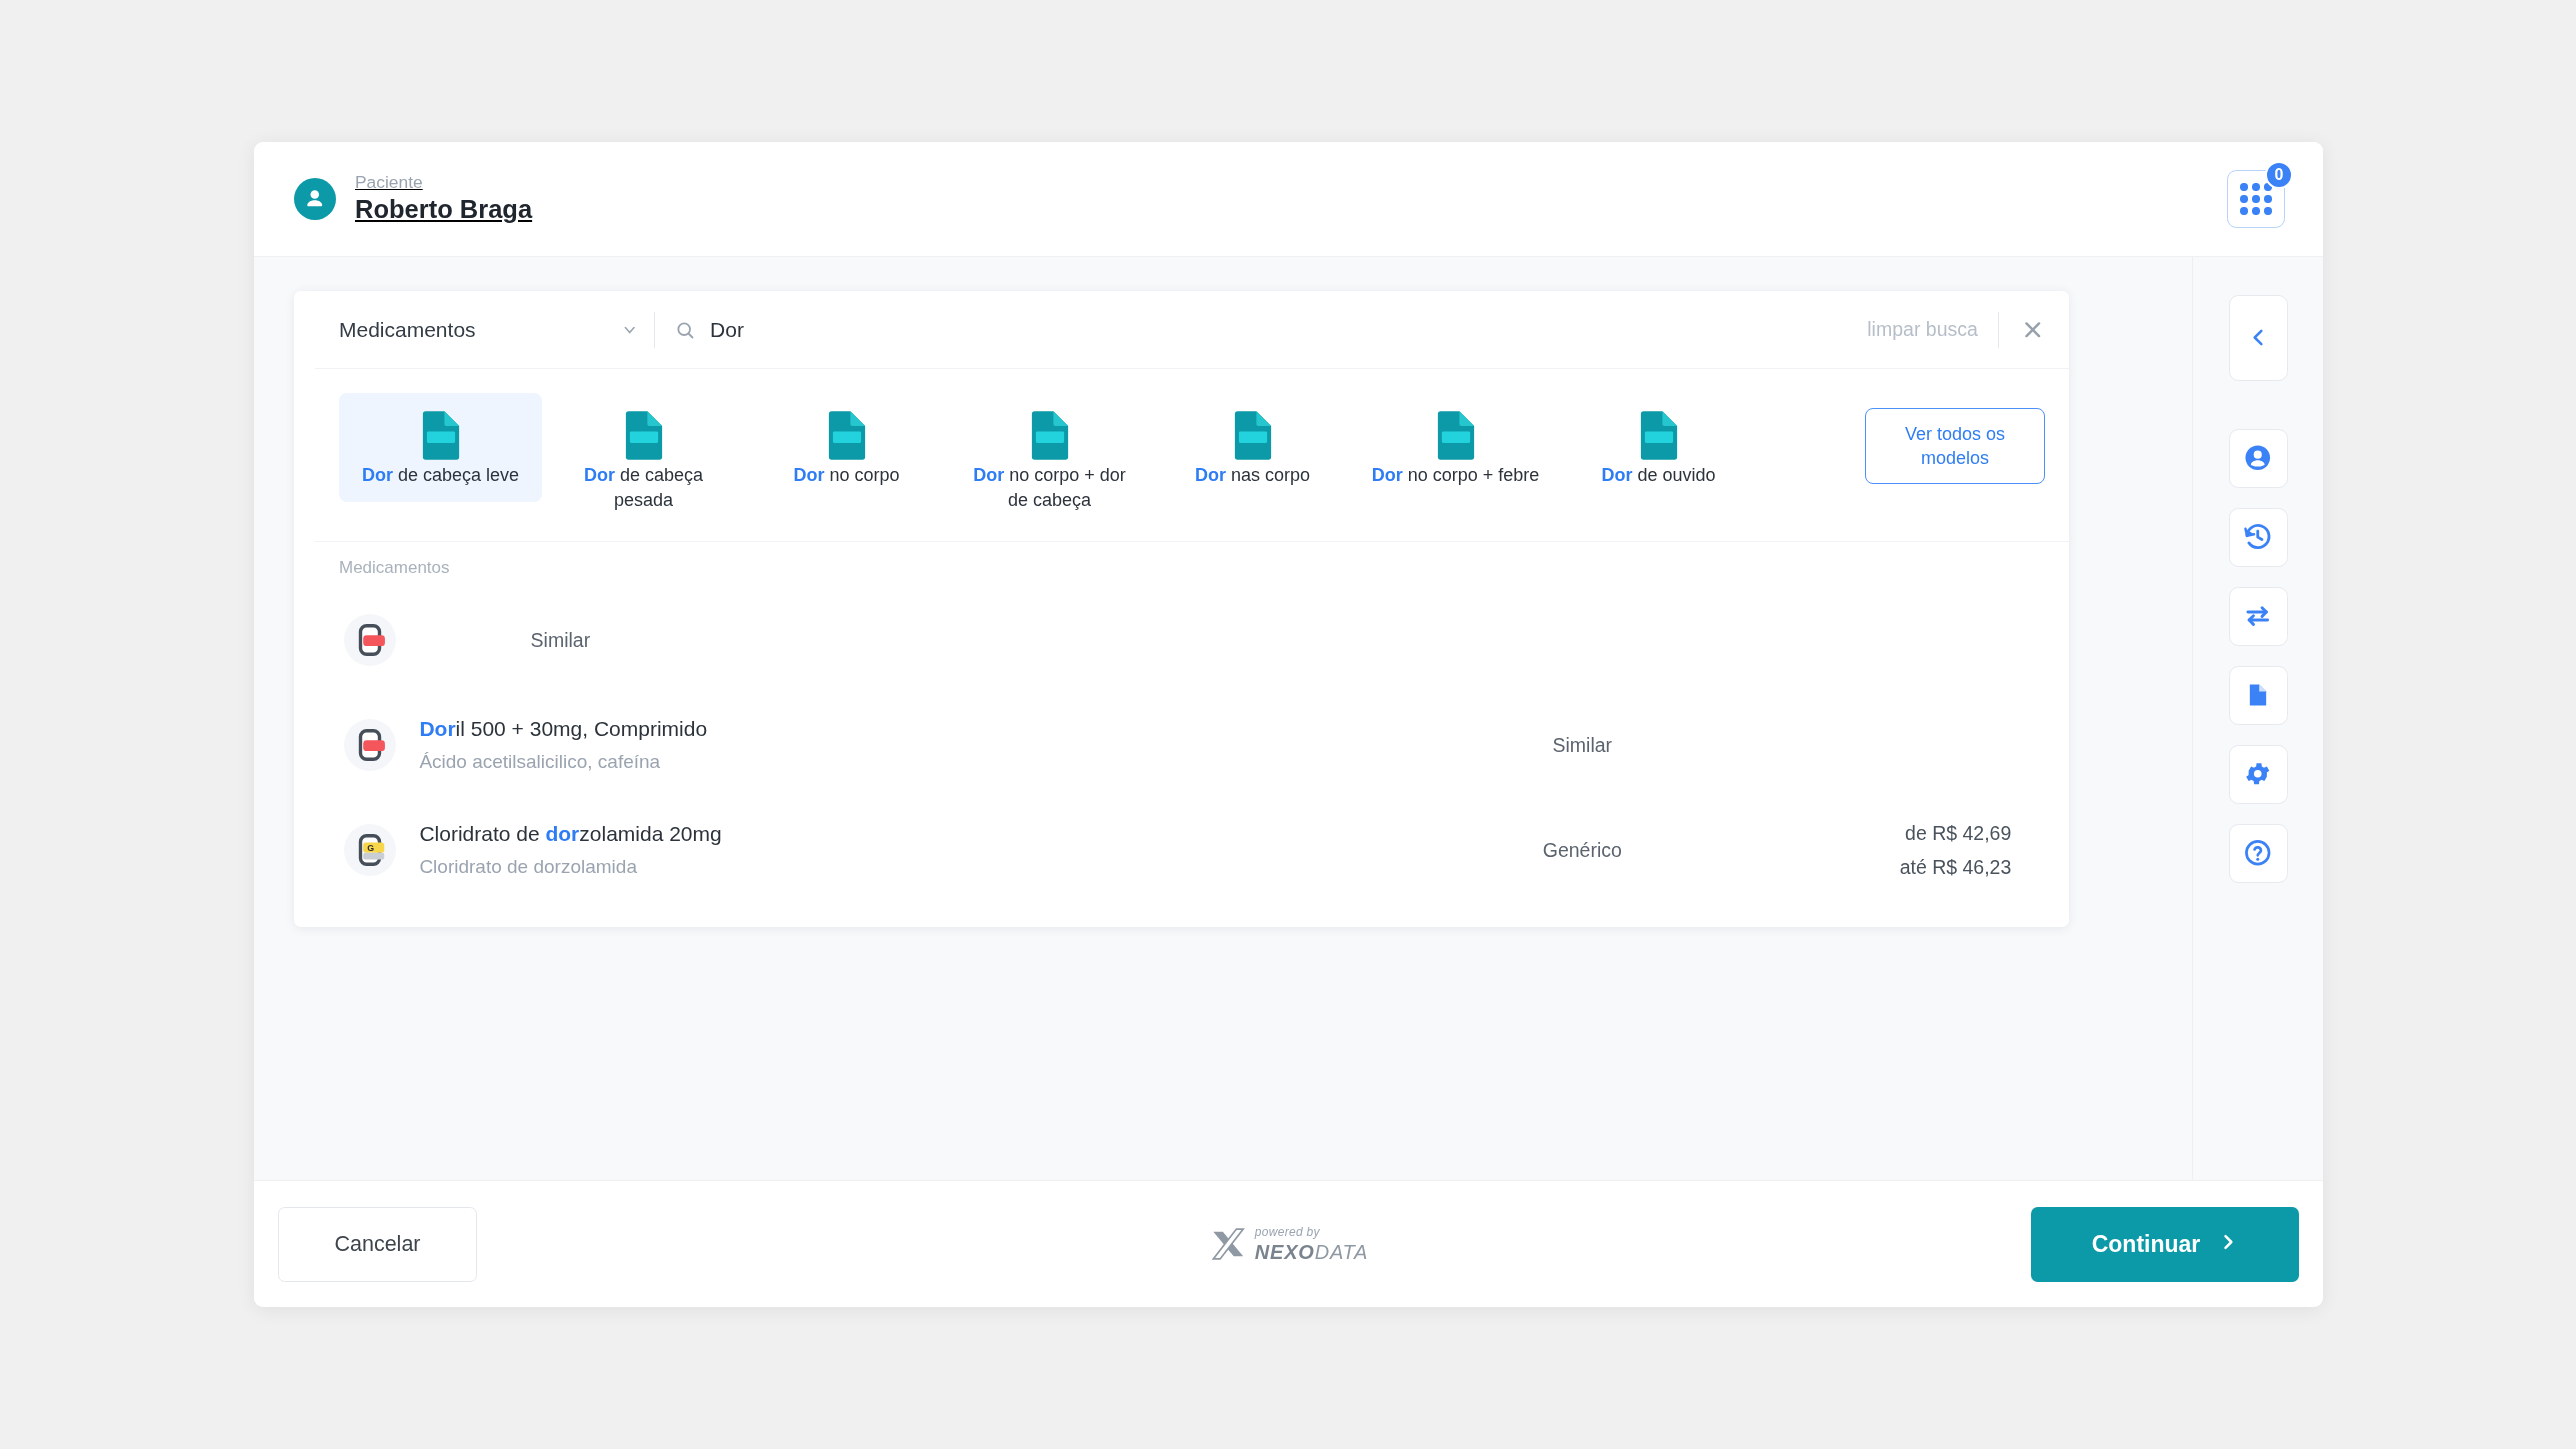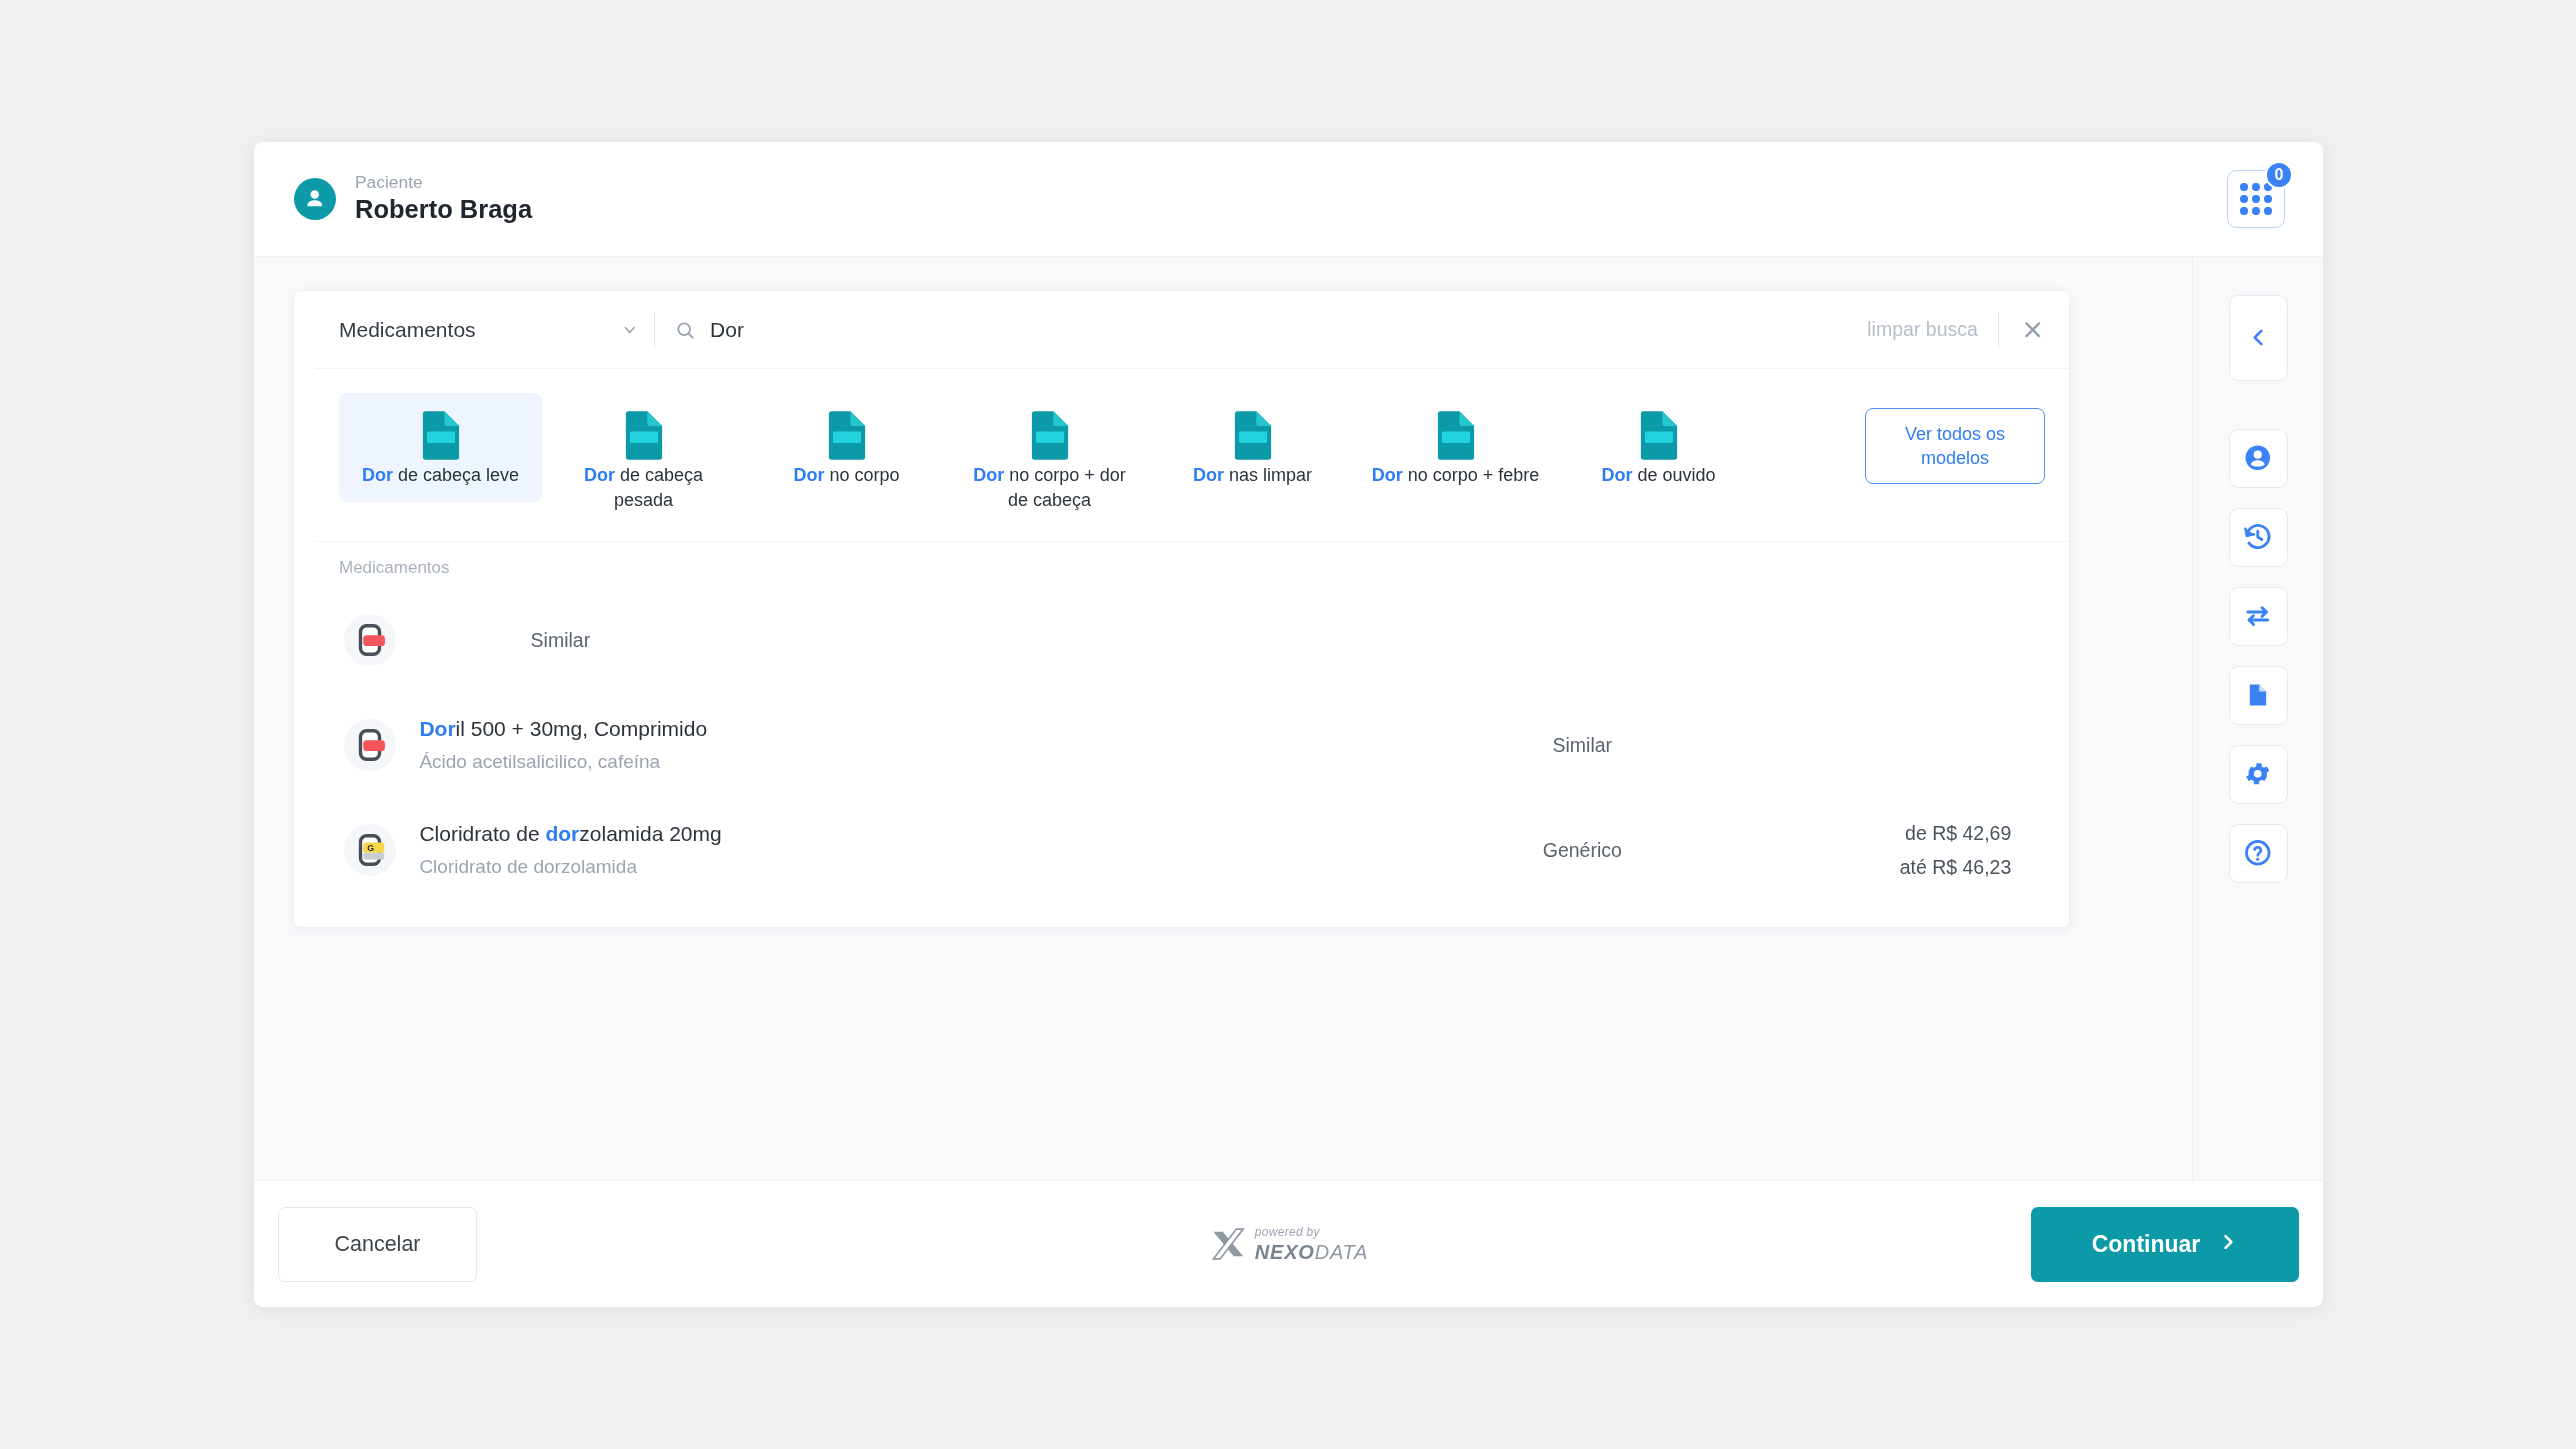--- a/index.html
+++ b/index.html
@@ -36,21 +36,21 @@
   }
   #patient-block { display: flex; align-items: center; gap: 19px; }
   .avatar-circle {
     width: 42px; height: 42px;
     border-radius: 50%;
     background: #0d9aa8;
     display: flex; align-items: center; justify-content: center;
     flex: 0 0 42px;
   }
   .avatar-circle svg { display:block; }
-  .patient-text { display: flex; flex-direction: column; gap: 2.7px; }
+  .patient-text { display: flex; flex-direction: column; gap: 2.7px; text-decoration: underline; }
   .patient-label { font-size: 17.4px; color: #9aa4b0; line-height: 1.1; }
   .patient-name { font-size: 25.5px; color: #20262e; font-weight: bold; line-height: 1.15; }
 
   #grid-button-wrap { position: absolute; right: 38px; top: 50%; transform: translateY(-50%); }
   #grid-button {
     width: 58px; height: 58px;
     border: 1.3px solid #b8d3fb;
     border-radius: 9.4px;
     background: #ffffff;
     display: flex; align-items: center; justify-content: center;
@@ -348,21 +348,21 @@
             </div>
 
             <div class="template-card">
               <span>
                 <svg width="42" height="51" viewBox="0 0 62 76">
                   <path d="M4 6a4 4 0 0 1 4-4h28l22 22v46a4 4 0 0 1-4 4H8a4 4 0 0 1-4-4z" fill="#0d9aa8"></path>
                   <path d="M36 2l22 22H40a4 4 0 0 1-4-4z" fill="#26c6cf"></path>
                   <rect x="10" y="32" width="42" height="17" rx="2" fill="#22d3dd"></rect>
                 </svg>
               </span>
-              <div class="template-label"><b>Dor</b><span> nas limpar</span></div>
+              <div class="template-label"><b>Dor</b><span> nas corpo</span></div>
             </div>
 
             <div class="template-card">
               <span>
                 <svg width="42" height="51" viewBox="0 0 62 76">
                   <path d="M4 6a4 4 0 0 1 4-4h28l22 22v46a4 4 0 0 1-4 4H8a4 4 0 0 1-4-4z" fill="#0d9aa8"></path>
                   <path d="M36 2l22 22H40a4 4 0 0 1-4-4z" fill="#26c6cf"></path>
                   <rect x="10" y="32" width="42" height="17" rx="2" fill="#22d3dd"></rect>
                 </svg>
               </span>

